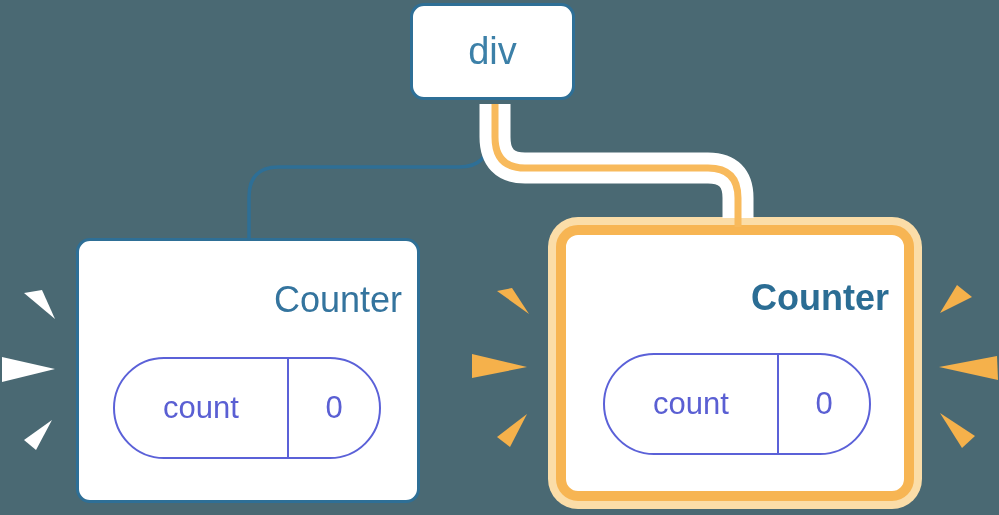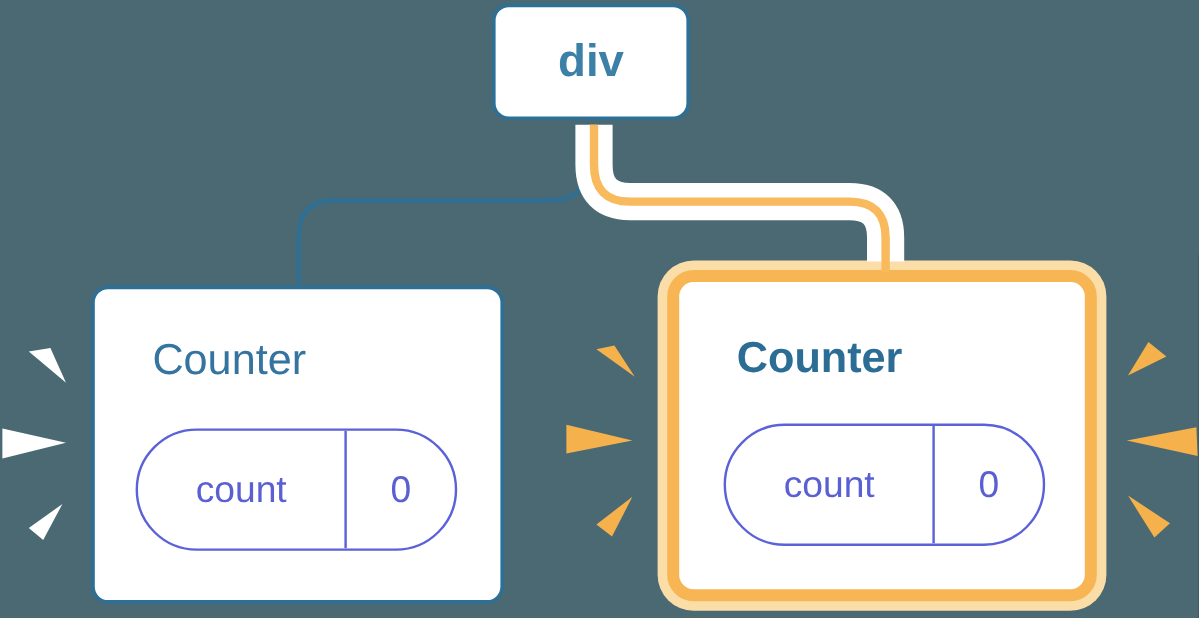--- a/index.html
+++ b/index.html
@@ -21,21 +21,21 @@
     width:165px; height:97px;
     background:#ffffff;
     border:3px solid #2e6f96;
     border-radius:14px;
     box-sizing:border-box;
     display:flex; align-items:center; justify-content:center;
     z-index:1;
   }
   .node-root .label{
     font-size:38px;
-    font-weight:700;
+    font-weight:400;
     color:#3c80a8;
   }
   .card{
     position:absolute;
     box-sizing:border-box;
     background:#ffffff;
     z-index:1;
   }
   .card-plain{
     left:76px; top:238px;
@@ -46,21 +46,21 @@
   .card-active{
     left:556px; top:225px;
     width:358px; height:276px;
     border:10px solid #f7b553;
     border-radius:22px;
     box-shadow:0 0 0 8px #fbdda8;
   }
   .card-title{
     position:absolute;
     left:0; right:15px;
-    text-align:left;
+    text-align:right;
     font-size:36px;
     line-height:38px;
     padding-left:48px;
   }
   .card-plain .card-title{
     top:40px;
     color:#34749e;
     font-weight:500;
   }
   .card-active .card-title{

